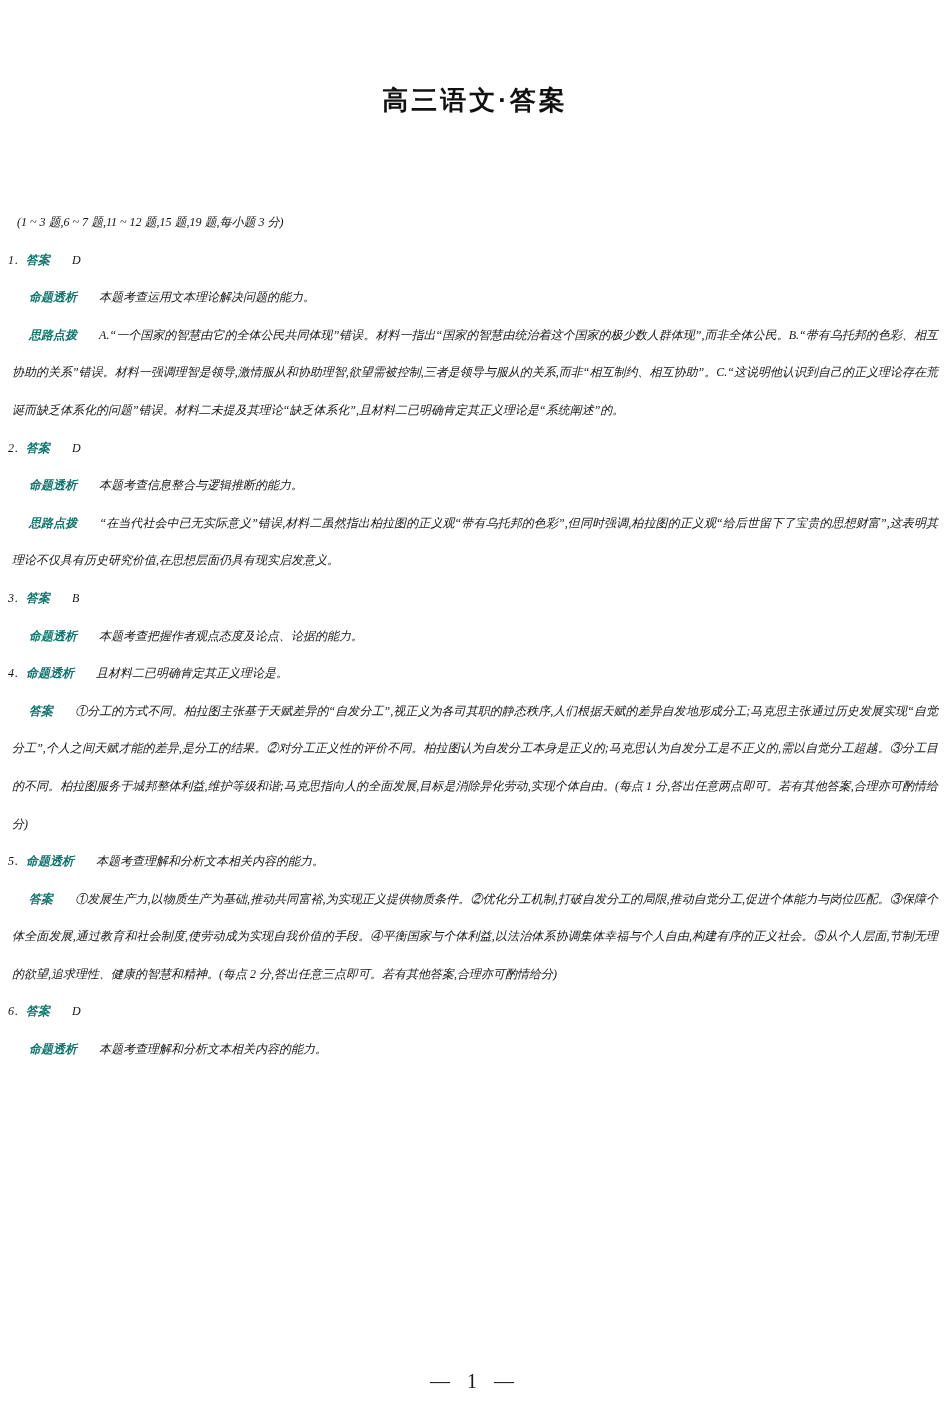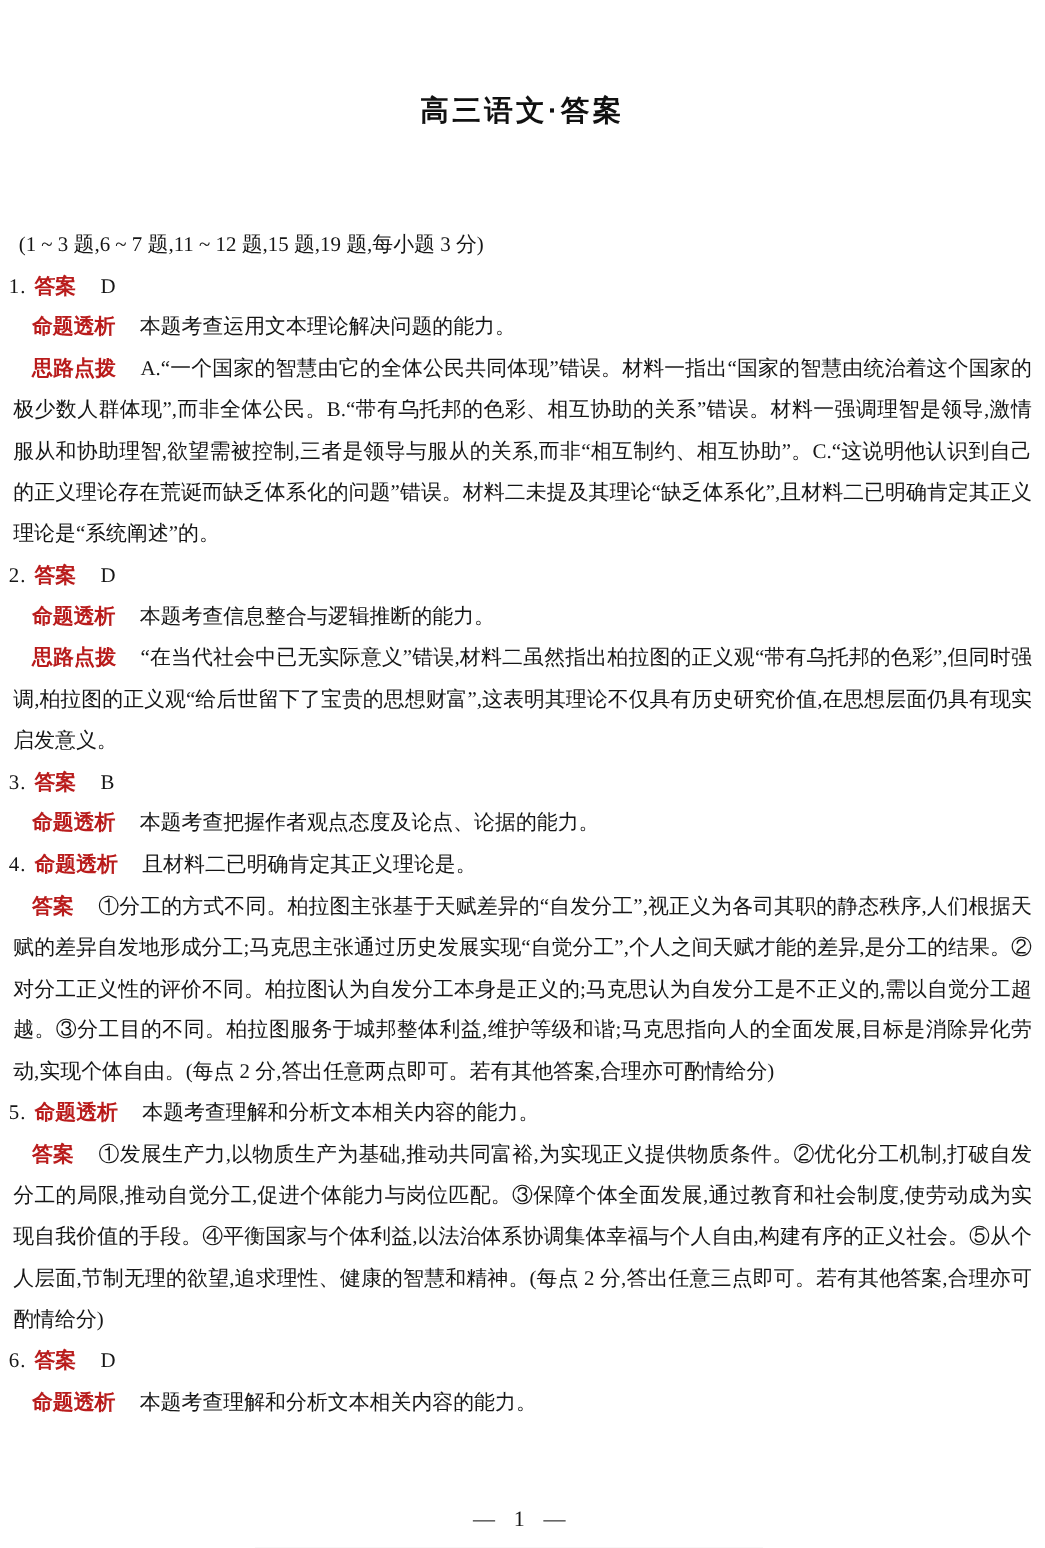--- a/index.html
+++ b/index.html
@@ -23,37 +23,38 @@
     font-family: "Liberation Sans", sans-serif;
     font-weight: 700;
     font-size: 26px;
     letter-spacing: 3px;
     line-height: 40px;
     color: #111;
   }
   .content {
     margin-top: 84px;
     padding: 0 12px;
-    font-size: 19px;
+    font-size: 12px;
     line-height: 37.6px;
     text-align: justify;
+    font-style: italic;
   }
   .content p { margin: 0; }
   .intro { text-indent: 5px; }
   .line.first { text-indent: -4px; }
   .line.para { text-indent: 17px; }
   .num {
     margin-right: 7px;
     letter-spacing: 1px;
   }
   .label {
     font-family: "Liberation Sans", sans-serif;
     font-weight: 700;
     margin-right: 22px;
-    color: #b91c1c;
+    color: #0f766e;
   }
   .footer {
     position: absolute;
     left: 0;
     right: 0;
     bottom: 14px;
     text-align: center;
     font-size: 20px;
     letter-spacing: 6px;
     color: #161616;
@@ -69,21 +70,21 @@
     <div id="items">
         <p class="line first"><span class="num">1.</span><span class="label">答案</span><span class="text">D</span></p>
         <p class="line para"><span class="label">命题透析</span><span class="text">本题考查运用文本理论解决问题的能力。</span></p>
         <p class="line para"><span class="label">思路点拨</span><span class="text">A.“一个国家的智慧由它的全体公民共同体现”错误。材料一指出“国家的智慧由统治着这个国家的极少数人群体现”,而非全体公民。B.“带有乌托邦的色彩、相互协助的关系”错误。材料一强调理智是领导,激情服从和协助理智,欲望需被控制,三者是领导与服从的关系,而非“相互制约、相互协助”。C.“这说明他认识到自己的正义理论存在荒诞而缺乏体系化的问题”错误。材料二未提及其理论“缺乏体系化”,且材料二已明确肯定其正义理论是“系统阐述”的。</span></p>
         <p class="line first"><span class="num">2.</span><span class="label">答案</span><span class="text">D</span></p>
         <p class="line para"><span class="label">命题透析</span><span class="text">本题考查信息整合与逻辑推断的能力。</span></p>
         <p class="line para"><span class="label">思路点拨</span><span class="text">“在当代社会中已无实际意义”错误,材料二虽然指出柏拉图的正义观“带有乌托邦的色彩”,但同时强调,柏拉图的正义观“给后世留下了宝贵的思想财富”,这表明其理论不仅具有历史研究价值,在思想层面仍具有现实启发意义。</span></p>
         <p class="line first"><span class="num">3.</span><span class="label">答案</span><span class="text">B</span></p>
         <p class="line para"><span class="label">命题透析</span><span class="text">本题考查把握作者观点态度及论点、论据的能力。</span></p>
         <p class="line first"><span class="num">4.</span><span class="label">命题透析</span><span class="text">且材料二已明确肯定其正义理论是。</span></p>
-        <p class="line para"><span class="label">答案</span><span class="text">①分工的方式不同。柏拉图主张基于天赋差异的“自发分工”,视正义为各司其职的静态秩序,人们根据天赋的差异自发地形成分工;马克思主张通过历史发展实现“自觉分工”,个人之间天赋才能的差异,是分工的结果。②对分工正义性的评价不同。柏拉图认为自发分工本身是正义的;马克思认为自发分工是不正义的,需以自觉分工超越。③分工目的不同。柏拉图服务于城邦整体利益,维护等级和谐;马克思指向人的全面发展,目标是消除异化劳动,实现个体自由。(每点 2 分,答出任意两点即可。若有其他答案,合理亦可酌情给分)</span></p>
+        <p class="line para"><span class="label">答案</span><span class="text">①分工的方式不同。柏拉图主张基于天赋差异的“自发分工”,视正义为各司其职的静态秩序,人们根据天赋的差异自发地形成分工;马克思主张通过历史发展实现“自觉分工”,个人之间天赋才能的差异,是分工的结果。②对分工正义性的评价不同。柏拉图认为自发分工本身是正义的;马克思认为自发分工是不正义的,需以自觉分工超越。③分工目的不同。柏拉图服务于城邦整体利益,维护等级和谐;马克思指向人的全面发展,目标是消除异化劳动,实现个体自由。(每点 1 分,答出任意两点即可。若有其他答案,合理亦可酌情给分)</span></p>
         <p class="line first"><span class="num">5.</span><span class="label">命题透析</span><span class="text">本题考查理解和分析文本相关内容的能力。</span></p>
         <p class="line para"><span class="label">答案</span><span class="text">①发展生产力,以物质生产为基础,推动共同富裕,为实现正义提供物质条件。②优化分工机制,打破自发分工的局限,推动自觉分工,促进个体能力与岗位匹配。③保障个体全面发展,通过教育和社会制度,使劳动成为实现自我价值的手段。④平衡国家与个体利益,以法治体系协调集体幸福与个人自由,构建有序的正义社会。⑤从个人层面,节制无理的欲望,追求理性、健康的智慧和精神。(每点 2 分,答出任意三点即可。若有其他答案,合理亦可酌情给分)</span></p>
         <p class="line first"><span class="num">6.</span><span class="label">答案</span><span class="text">D</span></p>
         <p class="line para"><span class="label">命题透析</span><span class="text">本题考查理解和分析文本相关内容的能力。</span></p>
       </div>
   </div>
   <div class="footer">— 1 —</div>
 </div>
 
 </body></html>

